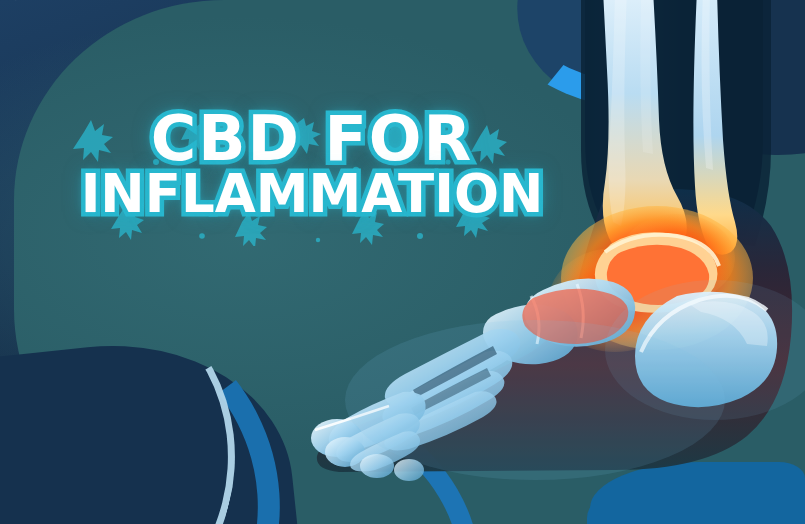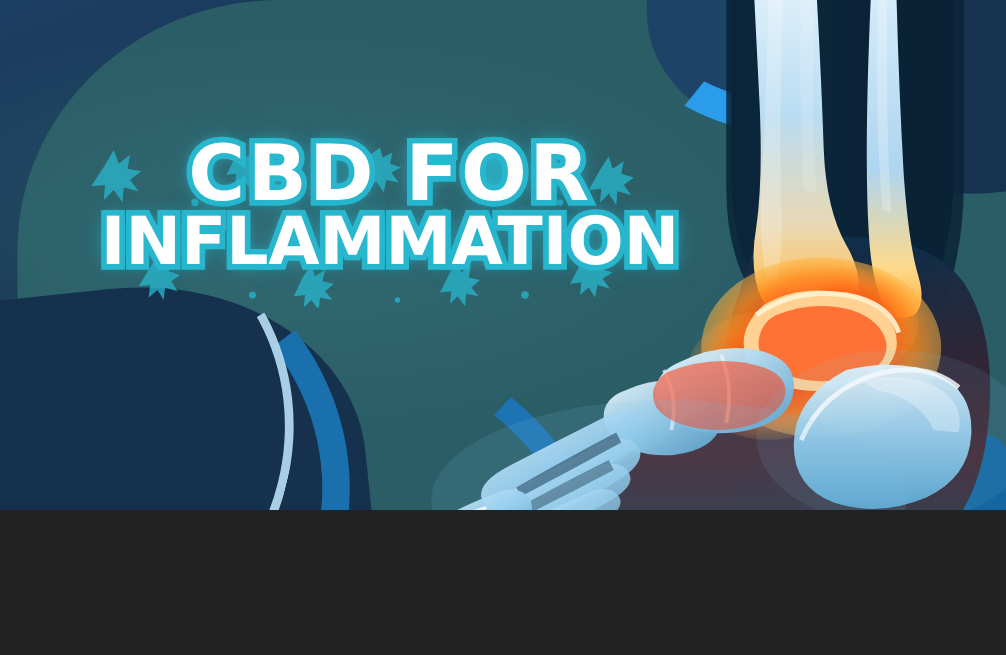--- a/index.html
+++ b/index.html
@@ -4,21 +4,21 @@
 <title>CBD For Inflammation Banner</title>
 <style>
   * { margin:0; padding:0; box-sizing:border-box; }
   html,body{
     background:#222;
     font-family:"Liberation Sans", sans-serif;
   }
   #banner{
     position:relative;
     width:805px;
-    height:408px;
+    height:524px;
     overflow:hidden;
     background:#1b3a5c;
   }
 
   
   .layer{ position:absolute; }
 
   
   #navy-base{
     inset:0;

